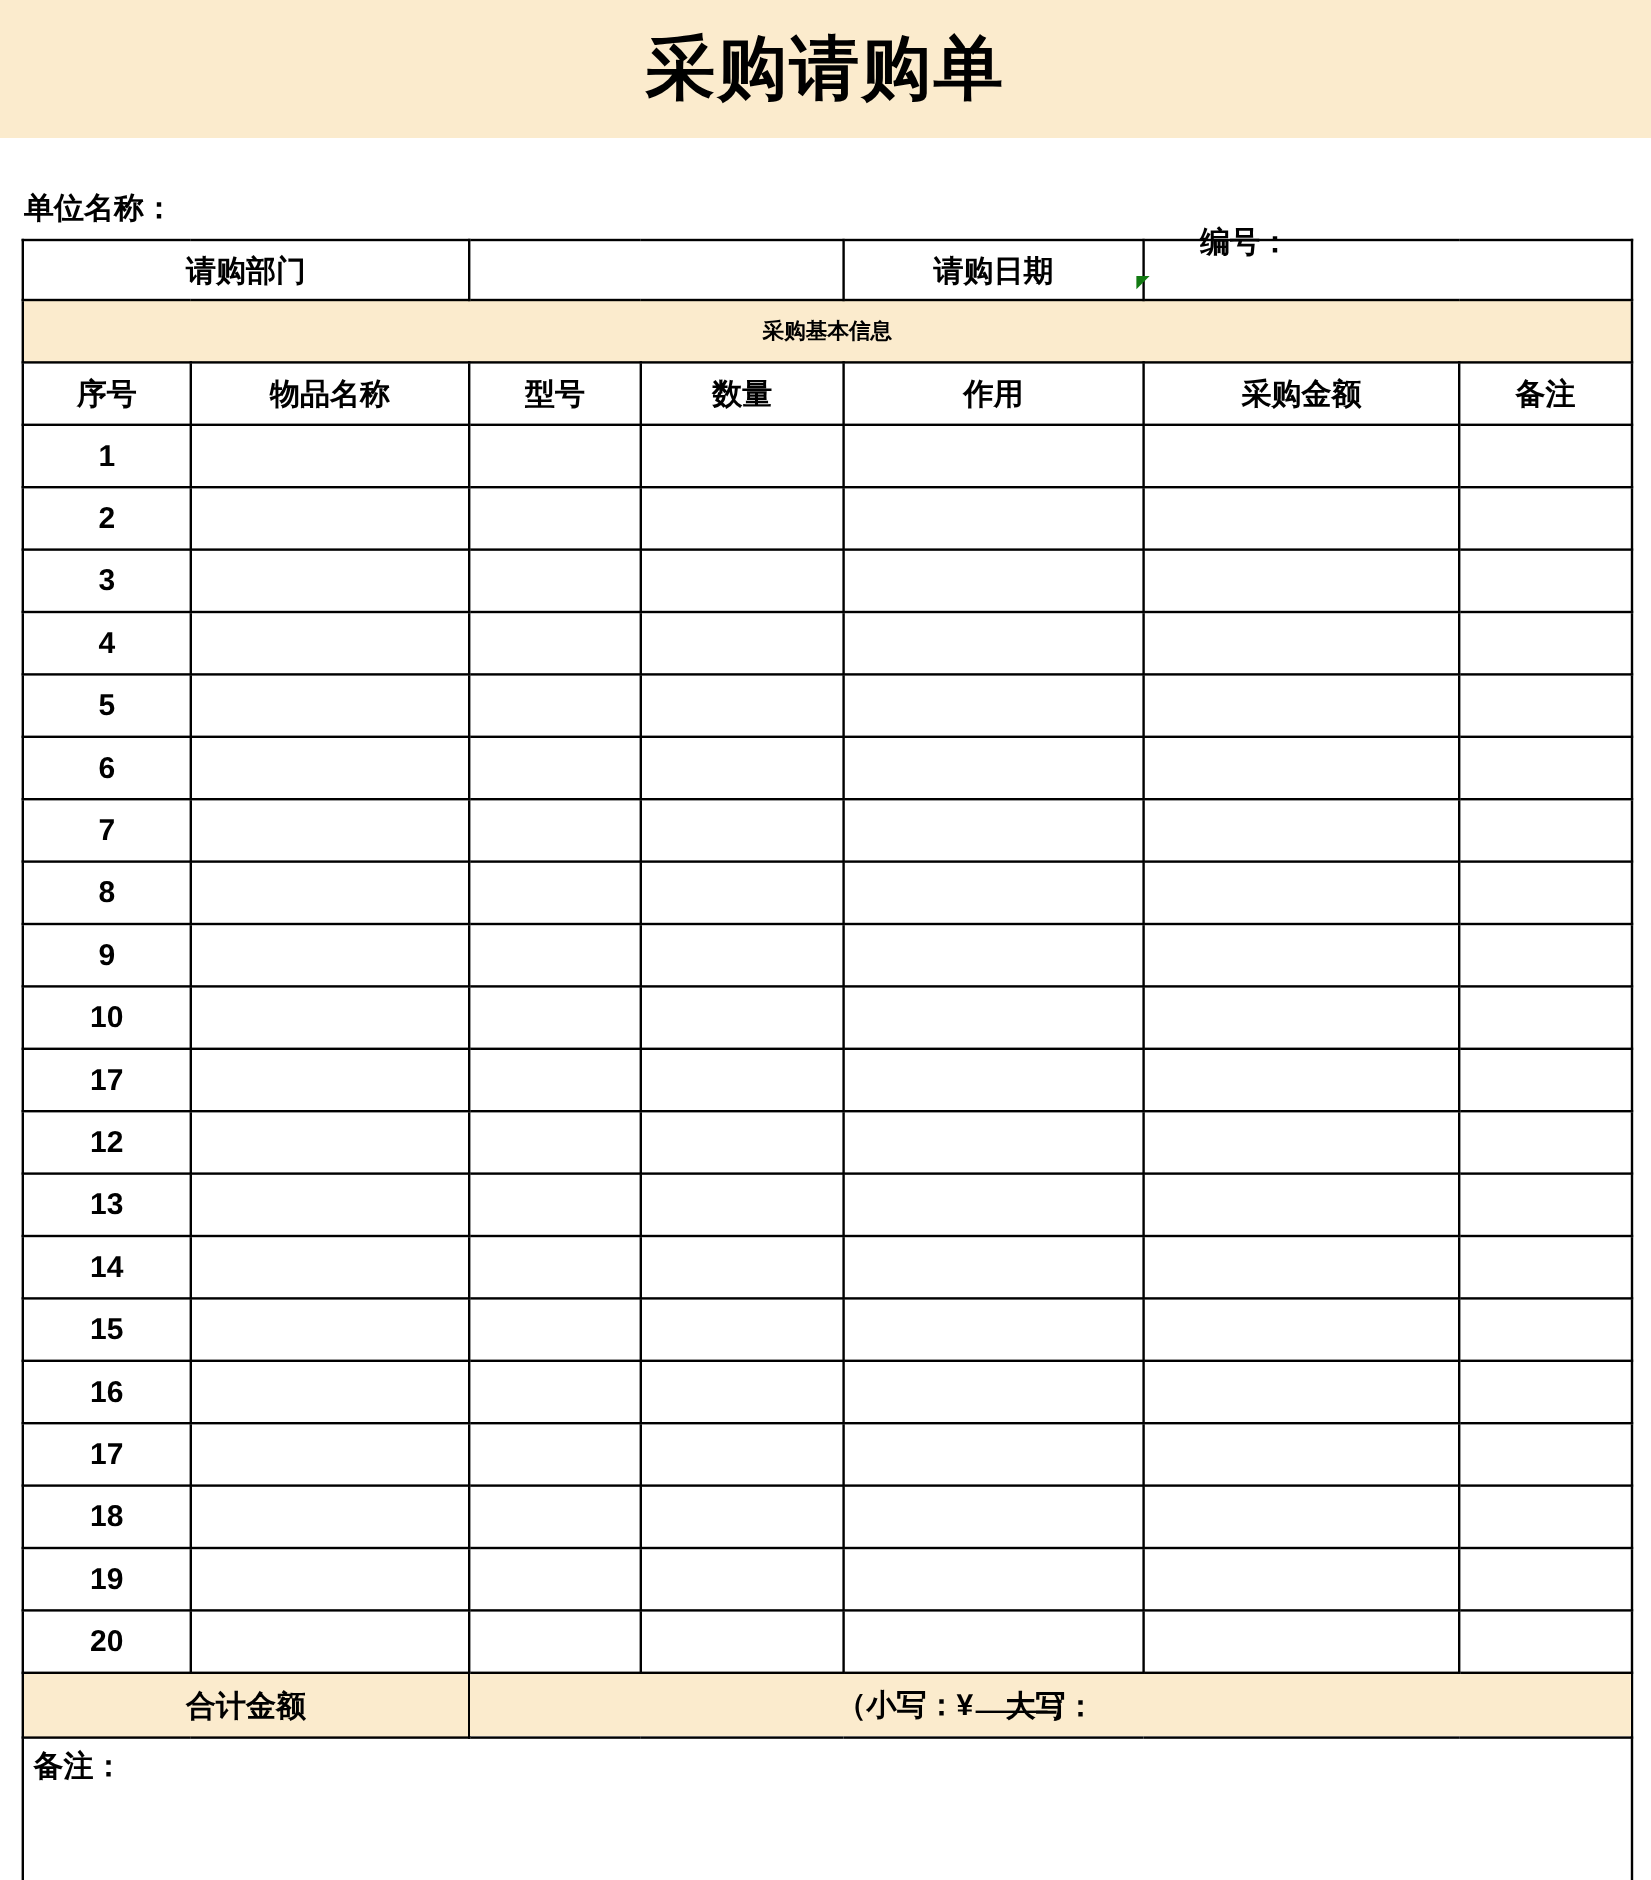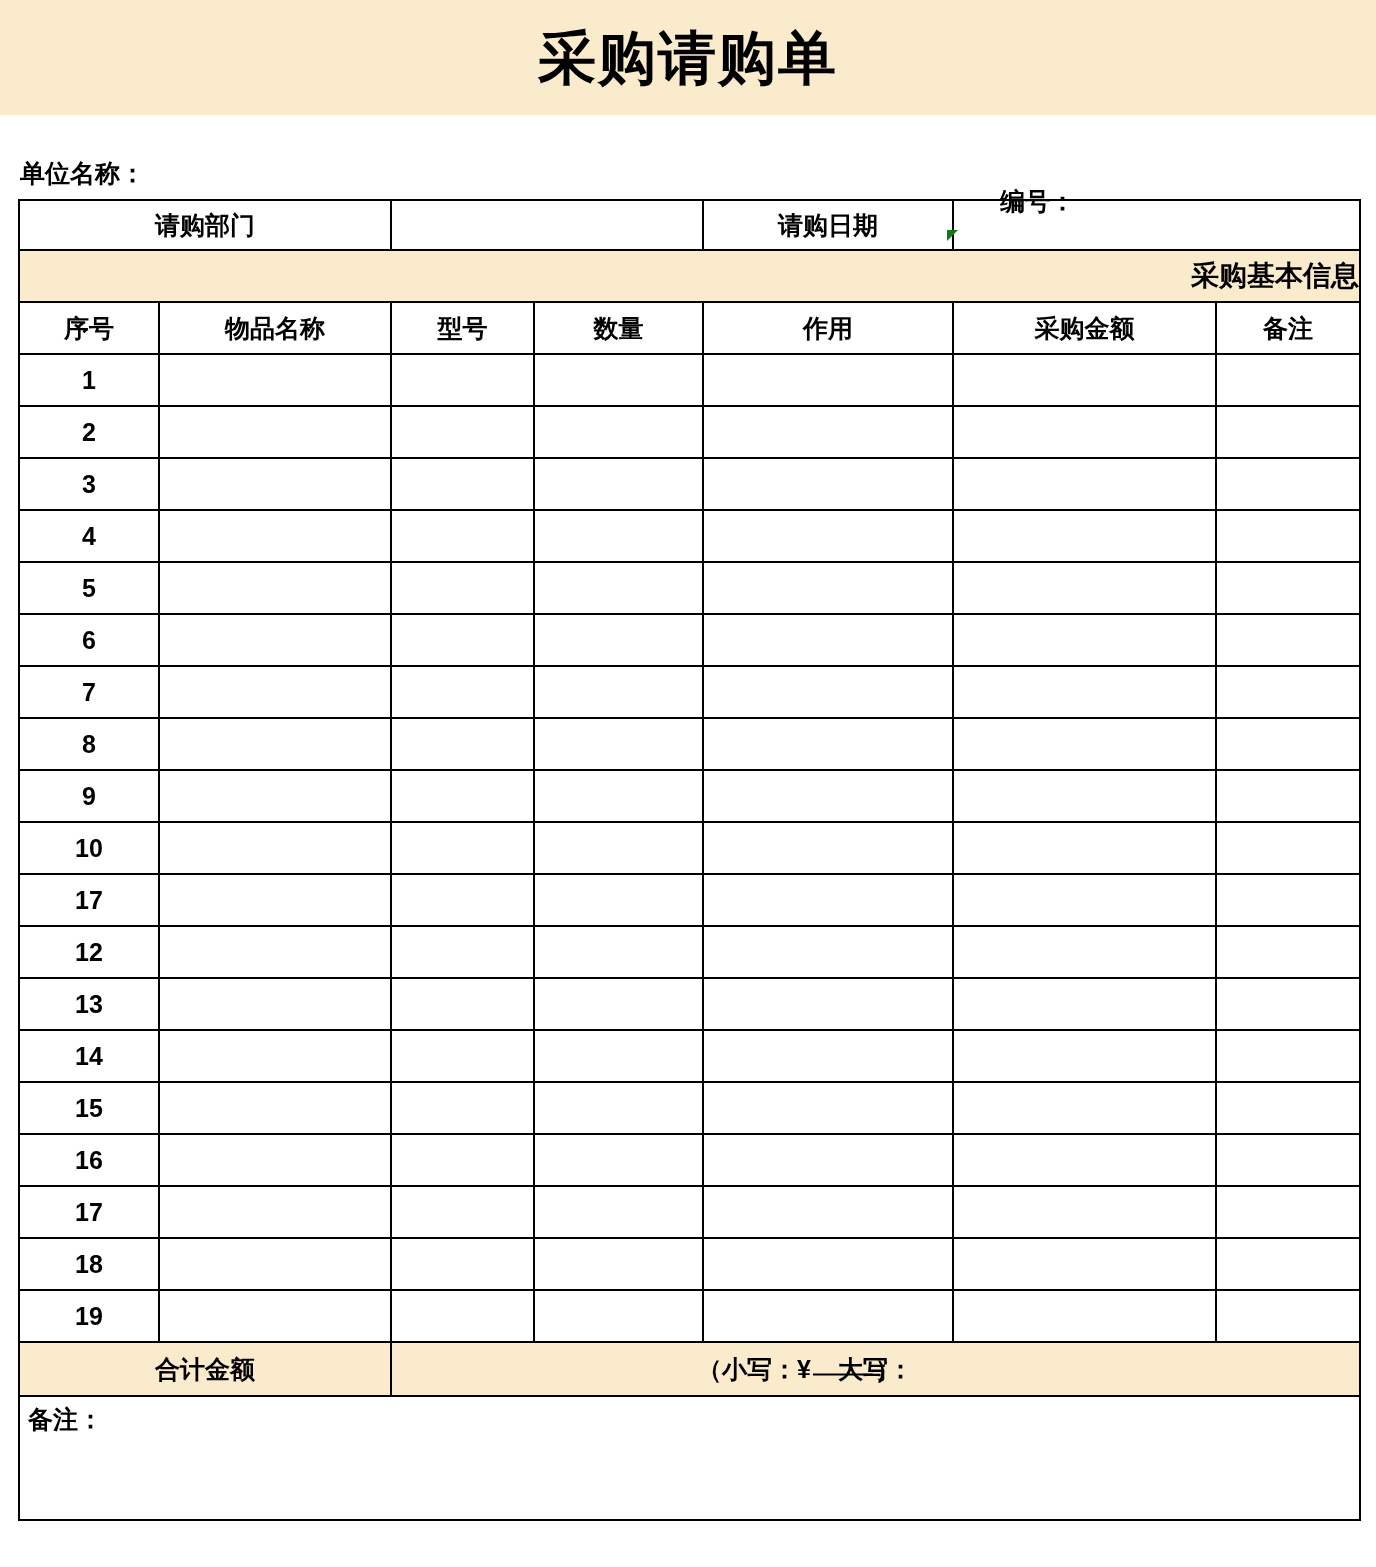--- a/index.html
+++ b/index.html
@@ -76,21 +76,21 @@
     font-weight: bold;
     text-align: center;
     vertical-align: middle;
     background: #ffffff;
     height: 52px;
     box-sizing: border-box;
   }
   .cream { background: #fbebcd !important; }
 
   .row-top td   { height: 50px; margin-top: 28px; }
-  .row-section td { height: 52px; font-size: 28px; text-align: right; }
+  .row-section td { height: 52px; font-size: 18px; }
   .row-head td  { height: 52px; }
   .row-data td  { height: 52px; }
 
   .idx-cell {
     text-align: center;
     padding-right: 22px;
   }
 
   .row-total td { height: 54px; }
   .total-label { text-align: center; margin-top: 13px; }
@@ -331,20 +331,29 @@
     </tr>
     <tr class="row-data">
       <td class="idx-cell">19</td>
       <td></td>
       <td></td>
       <td></td>
       <td></td>
       <td></td>
       <td></td>
     </tr>
+    <tr class="row-data">
+      <td class="idx-cell">20</td>
+      <td></td>
+      <td></td>
+      <td></td>
+      <td></td>
+      <td></td>
+      <td></td>
+    </tr>
 
     <tr class="row-total">
       <td class="cream total-label" colspan="2">合计金额</td>
       <td class="cream total-value" colspan="5">
         <span>大写：</span><span></span>
         <span class="small-amount"><span>（小写：¥</span><span class="blank-line"></span><span>）</span></span>
       </td>
     </tr>
 
     <tr class="row-remark">

